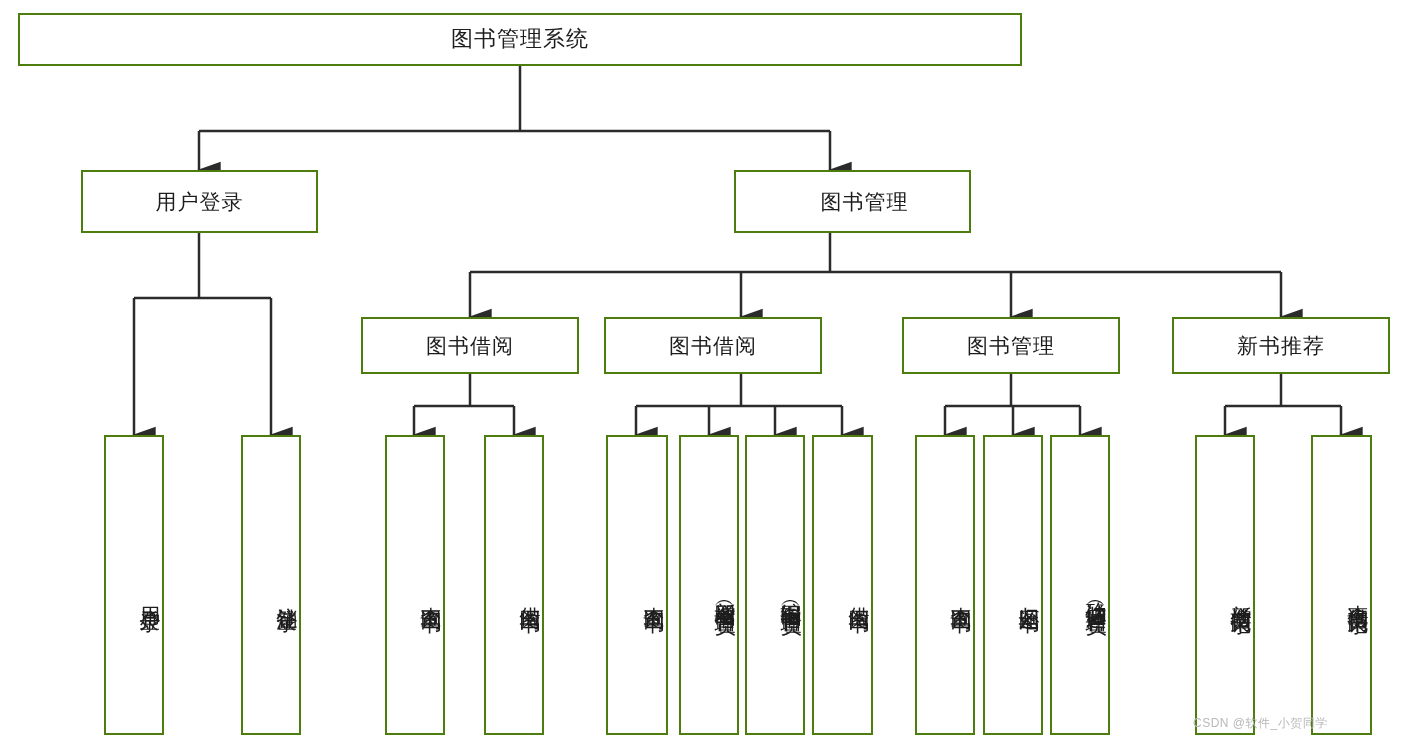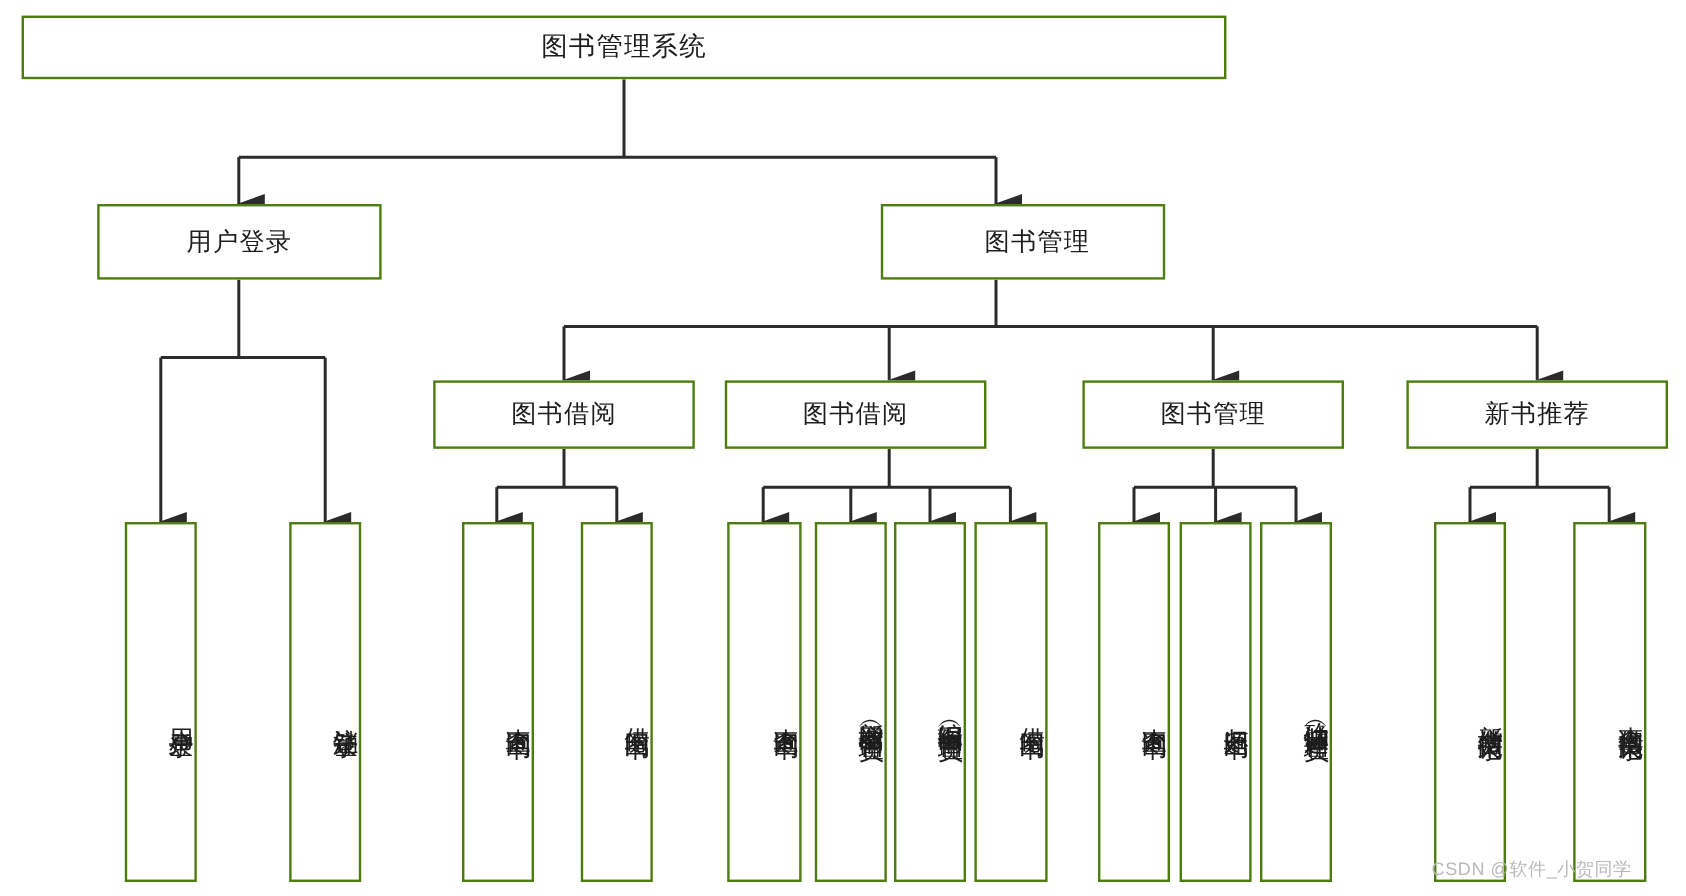--- a/index.html
+++ b/index.html
@@ -55,21 +55,21 @@
   }
   .node.v .vtxt {
     writing-mode: vertical-rl;
     text-orientation: upright;
     display: block;
     line-height: 1.12;
     letter-spacing: 2px;
   }
   .watermark {
     position: absolute;
-    font-size: 15px;
+    font-size: 12px;
     color: #b9b9b9;
     letter-spacing: 0.5px;
     white-space: nowrap;
     z-index: 3;
   }
 </style>
 </head>
 <body>
 
 <div id="canvas">

